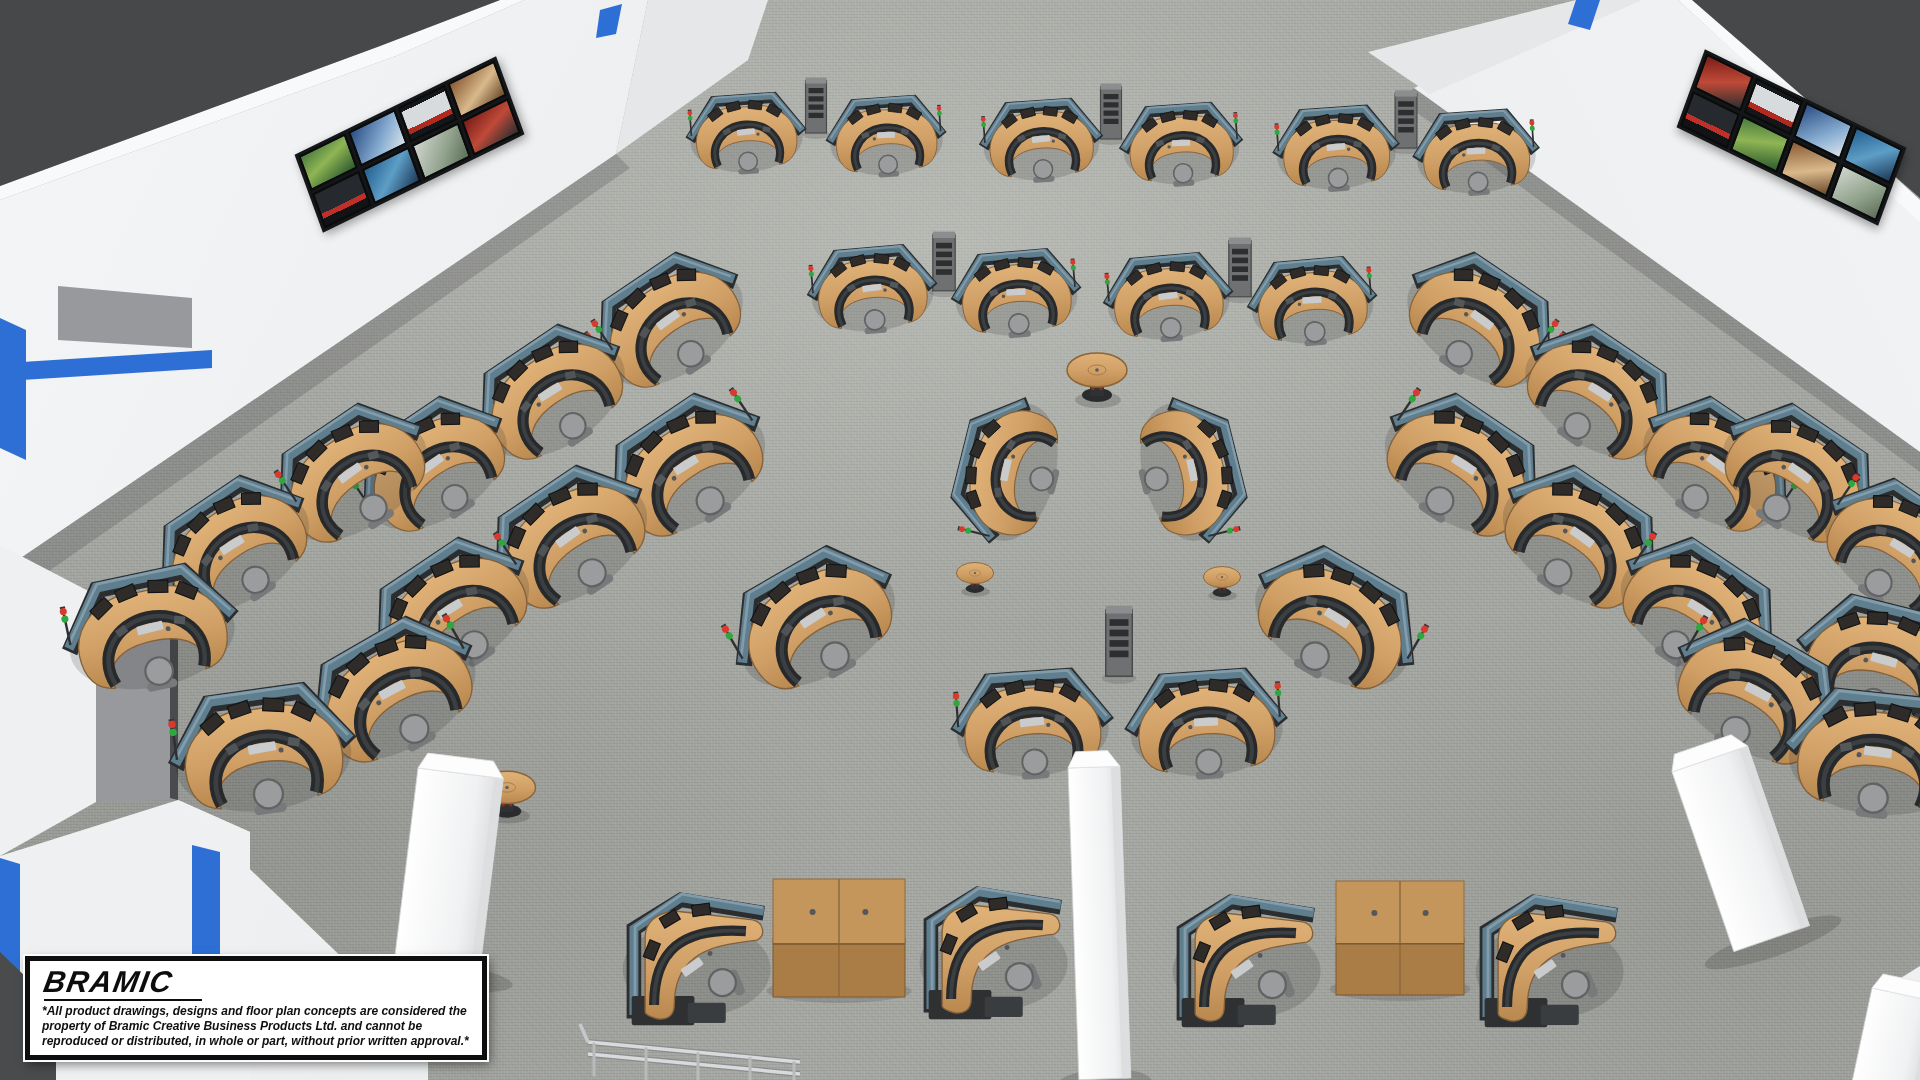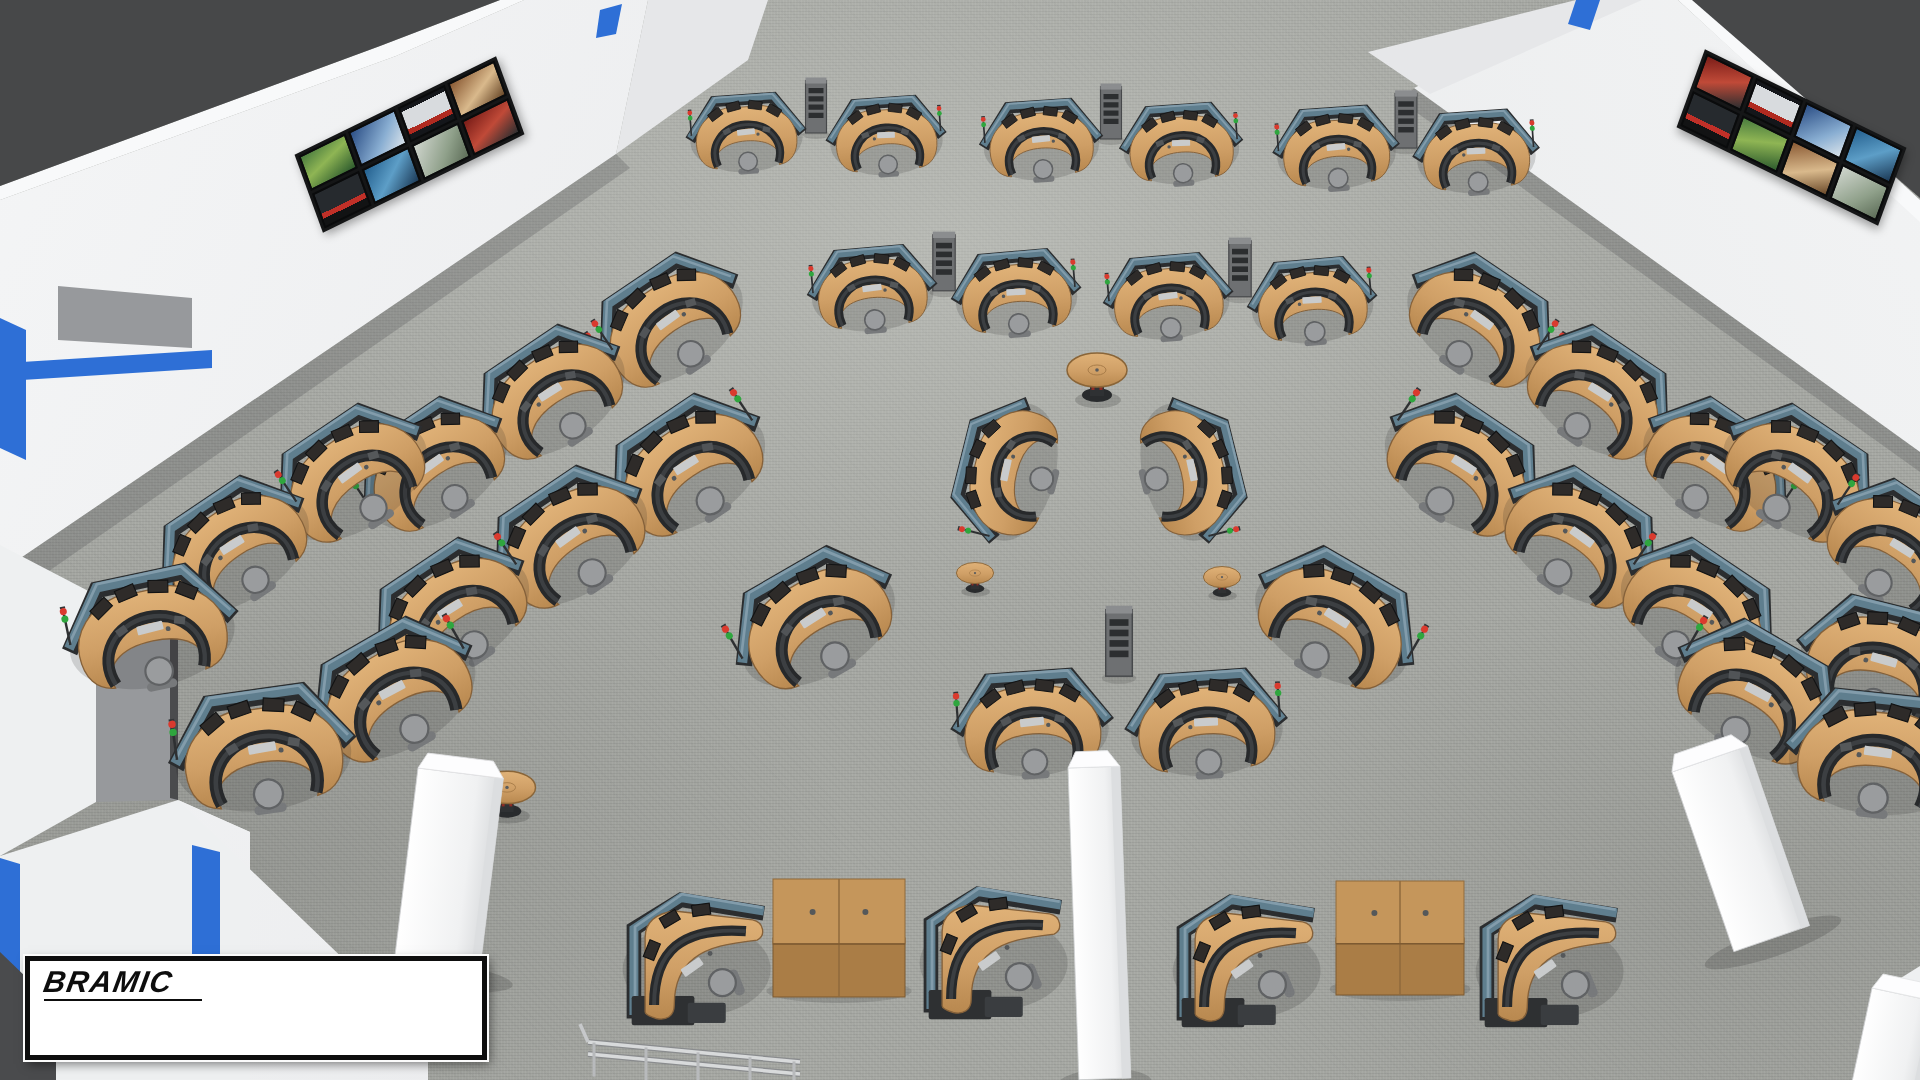--- a/index.html
+++ b/index.html
@@ -403,14 +403,15 @@
           <line x1="162" y1="29.228" x2="162" y2="63.228" stroke="#b8babc" stroke-width="3"></line>
           <line x1="206" y1="33.364000000000004" x2="206" y2="67.364" stroke="#b8babc" stroke-width="3"></line>
           <line x1="0" y1="14" x2="-8" y2="-4" stroke="#c6c8ca" stroke-width="3.5"></line>
         </g>
       </g>
   </svg>
 
   <div class="brand-box">
     <div class="brand-logo">BRAMIC</div>
     <div class="brand-underline"></div>
+    <p class="brand-disclaimer">*All product drawings, designs and floor plan concepts are considered the property of Bramic Creative Business Products Ltd. and cannot be reproduced or distributed, in whole or part, without prior written approval.*</p>
   </div>
 </div>
 
 </body></html>

